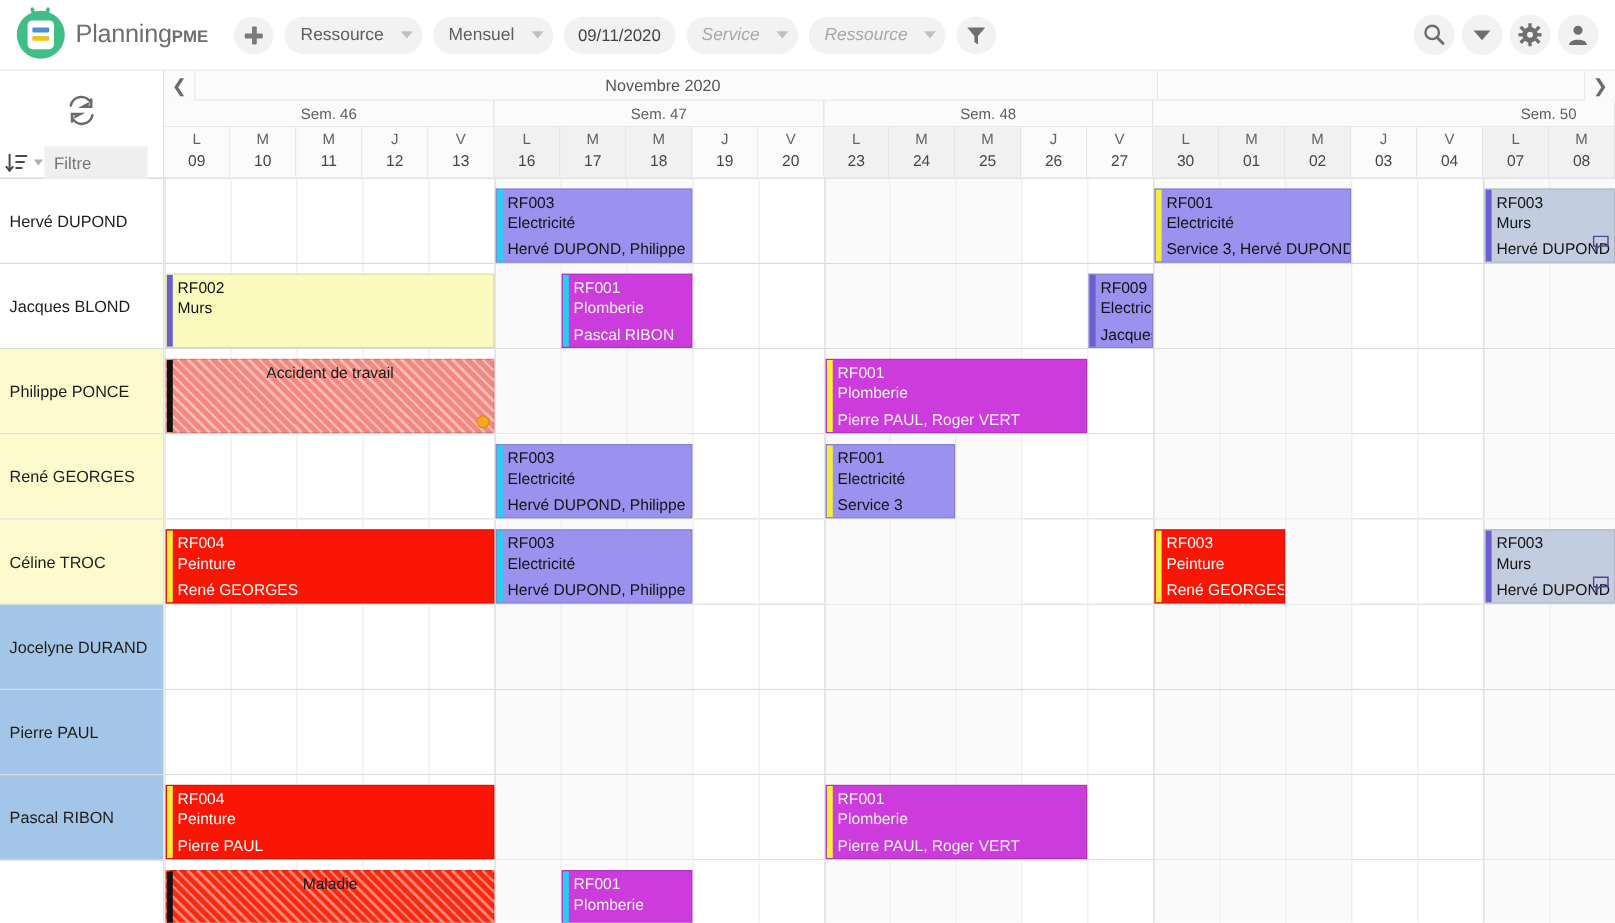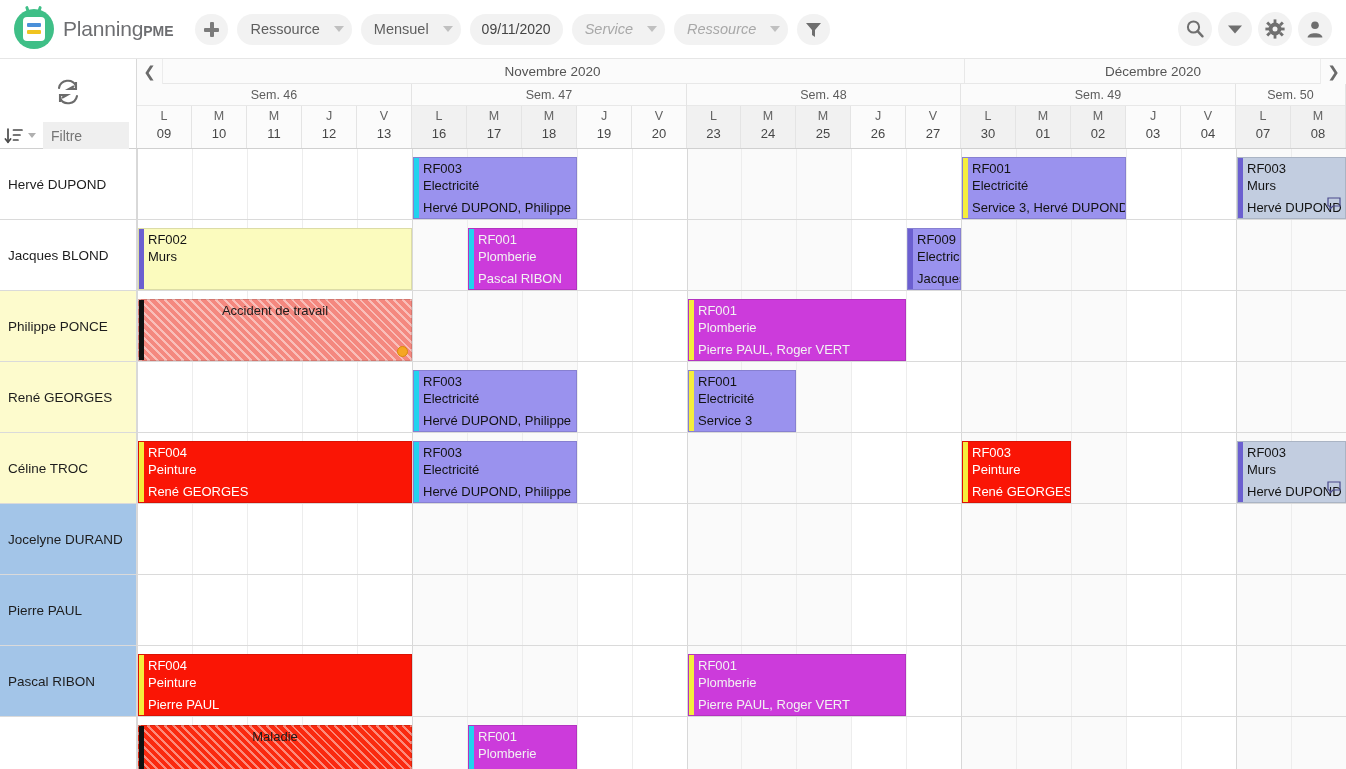--- a/index.html
+++ b/index.html
@@ -93,21 +93,21 @@
     position: absolute; left: 0; top: 63px; width: 137px; height: 27px;
     display: flex; align-items: center;
   }
   #sort-icon { margin-left: 4px; width: 20px; height: 18px; cursor: pointer; }
   #sort-caret {
     width: 0; height: 0; margin-left: 4px;
     border-left: 4px solid transparent; border-right: 4px solid transparent;
     border-top: 5px solid #b0b0b0; cursor: pointer;
   }
   #filter-input {
-    margin-left: 7px; width: 86px; height: 27px; background: #efefef;
+    margin-left: 1px; width: 86px; height: 27px; background: #efefef;
     border: none; color: #8d8d8d; font-size: 14px; padding-left: 8px;
     font-family: "Liberation Sans", sans-serif; outline: none;
   }
 
   
   #cal-head {
     position: absolute; left: 137px; top: 59px;
     width: 1209px; height: 90px; background: #fbfbfb;
     border-bottom: 1px solid #d0d0d0; overflow: hidden;
   }
@@ -299,27 +299,25 @@
     <span id="sort-caret"></span>
     <input id="filter-input" type="text" placeholder="Filtre" style="">
   </div>
 </div>
 
 <div id="cal-head">
   <div id="month-row">
     <div class="nav-arrow" id="nav-prev">❮</div>
     <div class="nav-arrow" id="nav-next">❯</div>
   <div class="month-cell" style="left: 4px; width: 824px;">Novembre 2020</div>
-      <div class="month-cell" style="left: 824px; width: 385px;">Décembre 2020</div>
     </div>
   <div id="week-row">
       <div class="week-cell" style="left: 0px; width: 275px;">Sem. 46</div>
       <div class="week-cell" style="left: 275px; width: 275px;">Sem. 47</div>
       <div class="week-cell" style="left: 550px; width: 274px;">Sem. 48</div>
-      <div class="week-cell" style="left: 824px; width: 275px;">Sem. 49</div>
       <div class="week-cell" style="left: 1099px; width: 110px;">Sem. 50</div>
     </div>
   <div id="day-row">
       <div class="day-cell" style="left: 0px; width: 55px;">
         <div class="dow">L</div>
         <div class="dnum">09</div>
       </div>
       <div class="day-cell" style="left: 55px; width: 55px;">
         <div class="dow">M</div>
         <div class="dnum">10</div>

